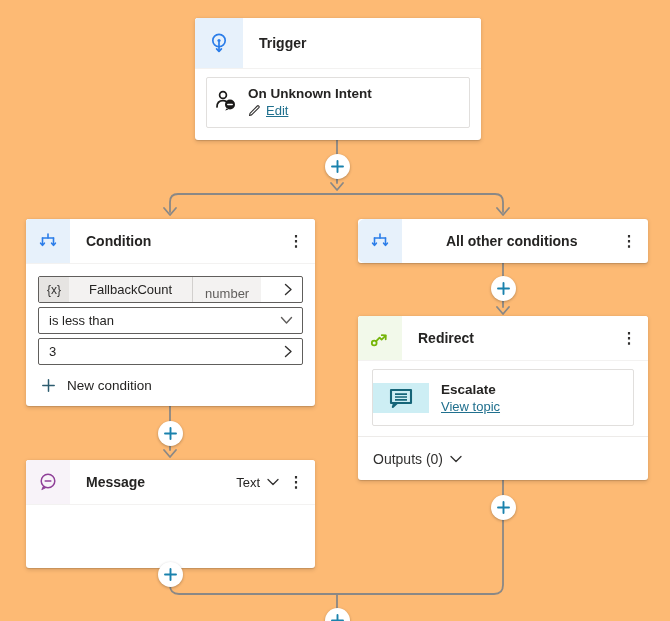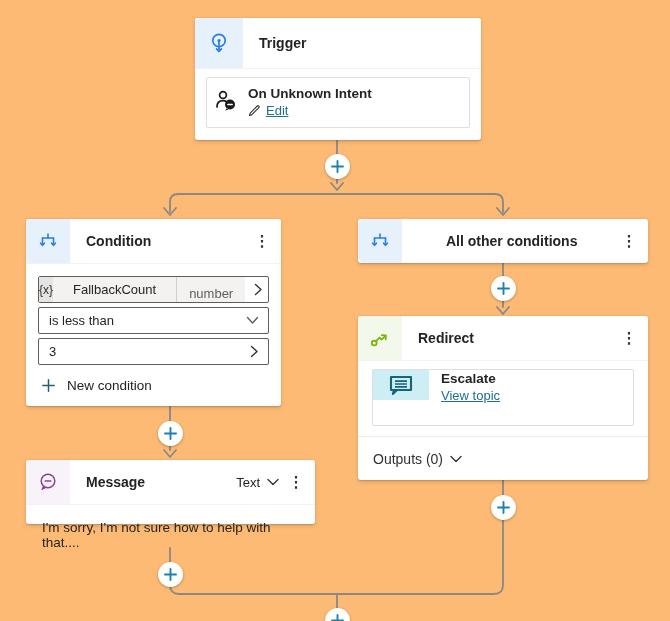--- a/index.html
+++ b/index.html
@@ -37,21 +37,21 @@
     border:1px solid #e1dfdd; border-radius:2px; background:#fff;
     display:flex; align-items:center; padding:0 6px; gap:9px; box-sizing:border-box;
   }
   .card-title { font-size:13.5px; font-weight:bold; color:#252423; line-height:17px; }
   .edit-link {
     display:inline-flex; align-items:center; gap:5px; margin-top:1px;
     color:#20708e; font-size:13px; cursor:pointer;
   }
   .edit-link .lbl { text-decoration:underline; }
   
-  .node-condition { left:26px; top:219px; width:255px; height:187px; box-sizing:border-box; }
+  .node-condition { left:26px; top:219px; width:289px; height:187px; box-sizing:border-box; }
   .node-condition .node-header, .node-allother .node-header,
   .node-redirect .node-header, .node-message .node-header { height:44px; }
   .node-condition .icon-cell, .node-allother .icon-cell,
   .node-redirect .icon-cell, .node-message .icon-cell { width:44px; }
   .cond-body { padding:12px 12px 0 12px; }
   .field-row {
     display:flex; align-items:center; border:1px solid #605e5c; border-radius:2px;
     height:27px; background:#fff; box-sizing:border-box; margin-bottom:4px;
     overflow:hidden; cursor:pointer;
   }
@@ -75,34 +75,34 @@
     font-size:13.5px; color:#252423; cursor:pointer;
   }
   
   .node-allother { left:358px; top:219px; width:290px; height:44px; }
   .node-allother .node-header { border-bottom:none; border-radius:7px; height:44px;gap:28px; }
   
   .node-redirect { left:358px; top:316px; width:290px; height:164px; }
   .topic-card {
     position:absolute; left:14px; right:14px; top:53px; height:57px;
     border:1px solid #e1dfdd; border-radius:2px; background:#fff;
-    display:flex; align-items:flex-start; box-sizing:border-box; overflow:hidden;
+    display:flex; align-items:center; box-sizing:border-box; overflow:hidden;
   }
   .topic-icon-cell {
     width:56px; background:#cdeef4; display:flex; align-items:center; justify-content:center;
   }
   .topic-text { display:flex; flex-direction:column; justify-content:center; padding:0 12px; }
   .topic-link { color:#20708e; font-size:13px; text-decoration:underline; cursor:pointer; margin-top:1px; }
   .outputs-row {
     position:absolute; left:0; right:0; top:120px; height:44px;
     border-top:1px solid #edebe9; display:flex; align-items:center; gap:7px;
     padding:0 15px; font-size:14px; color:#323130; cursor:pointer; box-sizing:border-box;
   }
   
-  .node-message { left:26px; top:460px; width:289px; height:64px; }
+  .node-message { left:26px; top:460px; width:289px; height:108px; }
   .mode-select { display:flex; align-items:center; gap:7px; margin-left:auto; font-size:13px; color:#252423; cursor:pointer; }
   .node-message .more-btn { margin-left:6px; }
   .msg-body { padding:15px 16px 0 16px; font-size:13.5px; color:#252423; }
   
   .plus {
     position:absolute; width:25px; height:25px; border-radius:50%; background:#fff;
     box-shadow:0 1px 3px rgba(0,0,0,0.28); display:flex; align-items:center;
     justify-content:center; cursor:pointer;
   }
 </style>
@@ -272,21 +272,20 @@
       </div>
       <div class="node-title">Message</div>
       <div class="mode-select">
         <span>Text</span>
         <svg width="12" height="8" viewBox="0 0 12 8" fill="none" stroke="#323130" stroke-width="1.3" stroke-linecap="round" stroke-linejoin="round">
             <path d="M1,1.5 L6,6.5 L11,1.5"></path>
           </svg>
       </div>
       <div class="more-btn">⋮</div>
     </div>
-    <div class="msg-body">I'm sorry, I'm not sure how to help with that....</div>
   </div>
 
   <div class="plus" style="left:324.5px; top:153.5px;">
     <svg width="13" height="13" viewBox="0 0 13 13" fill="none" stroke="#1a82ad" stroke-width="1.9" stroke-linecap="round">
         <path d="M6.5,1 L6.5,12 M1,6.5 L12,6.5"></path>
       </svg>
   </div>
   <div class="plus" style="left:490.5px; top:275.5px;">
     <svg width="13" height="13" viewBox="0 0 13 13" fill="none" stroke="#1a82ad" stroke-width="1.9" stroke-linecap="round">
         <path d="M6.5,1 L6.5,12 M1,6.5 L12,6.5"></path>

